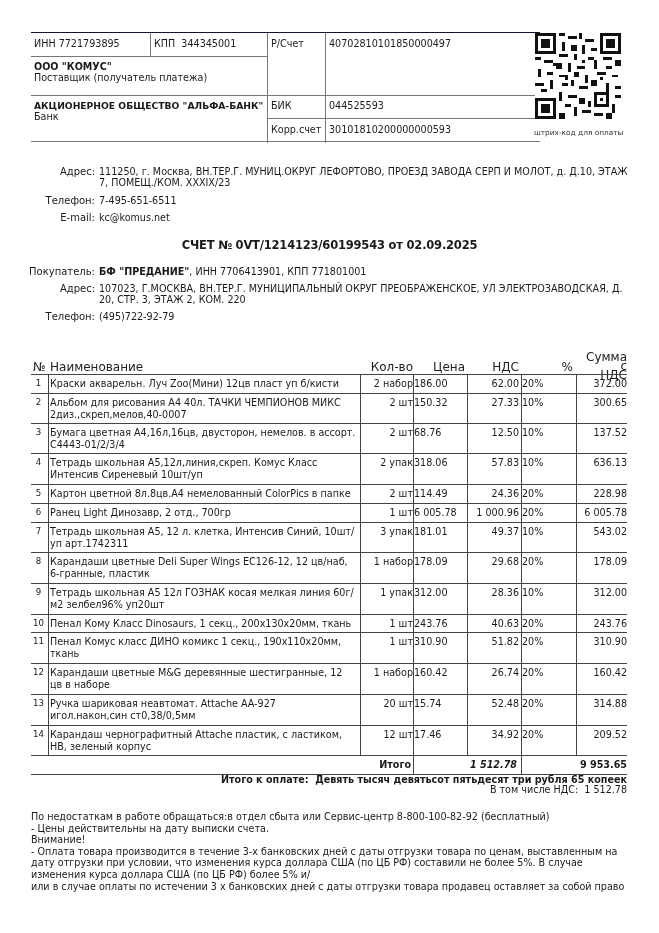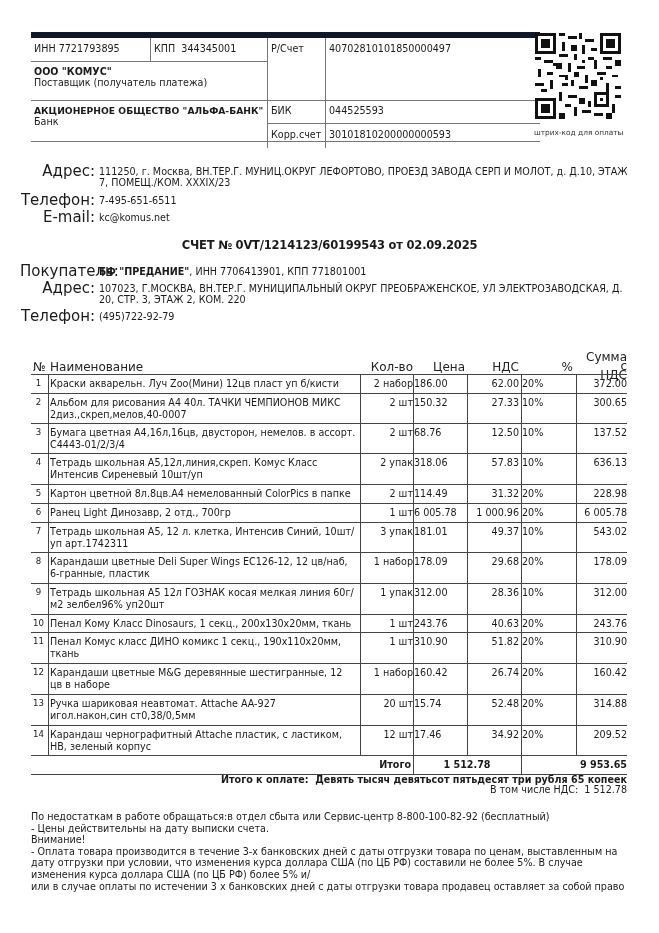--- a/index.html
+++ b/index.html
@@ -1,30 +1,30 @@
 <!DOCTYPE html>
 <html><head>
 <meta charset="utf-8">
 <style>
   * { box-sizing: border-box; margin: 0; padding: 0; }
   html, body { width: 659px; height: 933px; background: #fff; overflow: hidden; }
   body { font-family: "DejaVu Sans", sans-serif; color: #1a1a1a; position: relative; font-size: 9.5px; }
   .abs { position: absolute; padding-left: 28px; }
 
   
-  .bank { position: absolute; left: 31px; top: 32px; width: 509px; height: 110px; border-top: 6px solid #0f172a; border-bottom: 1px solid #777; }
+  .bank { position: absolute; left: 31px; top: 32px; width: 509px; height: 110px; border-top: 1px solid #0f172a; border-bottom: 1px solid #777; }
   .bank .cell { position: absolute; font-size: 9.6px; line-height: 11px; }
   .vline { position: absolute; width: 1px; background: #777; }
   .hline { position: absolute; height: 1px; background: #777; }
   .bold { font-weight: bold; }
 
   .qr { position: absolute; left: 535px; top: 33px; width: 86px; height: 86px; }
   .qr-label { position: absolute; left: 534px; top: 128px; font-size: 7.4px; color: #333; white-space: nowrap; }
 
-  .lbl { position: absolute; text-align: right; font-size: 15px; line-height: 11px; }
+  .lbl { position: absolute; text-align: right; font-size: 10px; line-height: 11px; }
   .val { position: absolute; font-size: 9.6px; line-height: 11px; }
 
   .title { position: absolute; left: 0; width: 659px; top: 238px; text-align: center; font-weight: bold; font-size: 11.5px; letter-spacing: -0.2px; }
 
   
   .items { position: absolute; left: 31px; top: 348px; width: 596px; }
   .th { position: absolute; font-size: 12px; line-height: 9px; color: #222; }
   .row { position: absolute; left: 0; width: 596px; border-top: 1px solid #444; }
   .row .c { position: absolute; top: 0; height: 100%; font-size: 9.6px; line-height: 11.5px; padding-top: 3px; }
   .row .num { left: 0; width: 15px; text-align: center; font-size: 8.6px; }
@@ -226,21 +226,21 @@
     <div class="c sum">636.13</div>
   </div>
   <div class="row" style="top:136px;height:19px;">
     <div class="c num">5</div>
     <div class="c name">
         <div>Картон цветной 8л.8цв.А4 немелованный ColorPics в папке</div>
         <div></div>
       </div>
     <div class="c qty">2 шт</div>
     <div class="c price">114.49</div>
-    <div class="c vat">31.32</div>
+    <div class="c vat">24.36</div>
     <div class="c pct">20%</div>
     <div class="c sum">228.98</div>
   </div>
   <div class="row" style="top:155px;height:19px;">
     <div class="c num">6</div>
     <div class="c name">
         <div>Ранец Light Динозавр, 2 отд., 700гр</div>
         <div></div>
       </div>
     <div class="c qty">1 шт</div>
@@ -341,21 +341,21 @@
       </div>
     <div class="c qty">12 шт</div>
     <div class="c price">17.46</div>
     <div class="c vat">34.92</div>
     <div class="c pct">20%</div>
     <div class="c sum">209.52</div>
   </div>
 
   <div class="row" style="top:407px;height:20px;border-bottom:1px solid #444;">
     <div class="c bold" style="left:300px;width:80px;text-align:right;">Итого</div>
-    <div class="c bold" style="left:386px;width:100px;text-align:center;">1 512.78</div>
+    <div class="c bold" style="left:386px;width:100px;text-align:right;font-style:italic;">1 512.78</div>
     <div class="c bold sum">9 953.65</div>
   </div>
 </div>
 
 <div class="abs bold" style="right:32px;top:774px;font-size:9.6px;text-align:right;white-space:pre;">Итого к оплате:  Девять тысяч девятьсот пятьдесят три рубля 65 копеек</div>
 <div class="abs" style="right:32px;top:784px;font-size:9.6px;text-align:left;white-space:pre;">В том числе НДС:  1 512.78</div>
 
 <div class="note" style="top:811px;">
   <div>По недостаткам в работе обращаться:в отдел сбыта или Сервис-центр 8-800-100-82-92 (бесплатный)</div>
   <div>- Цены действительны на дату выписки счета.</div>

